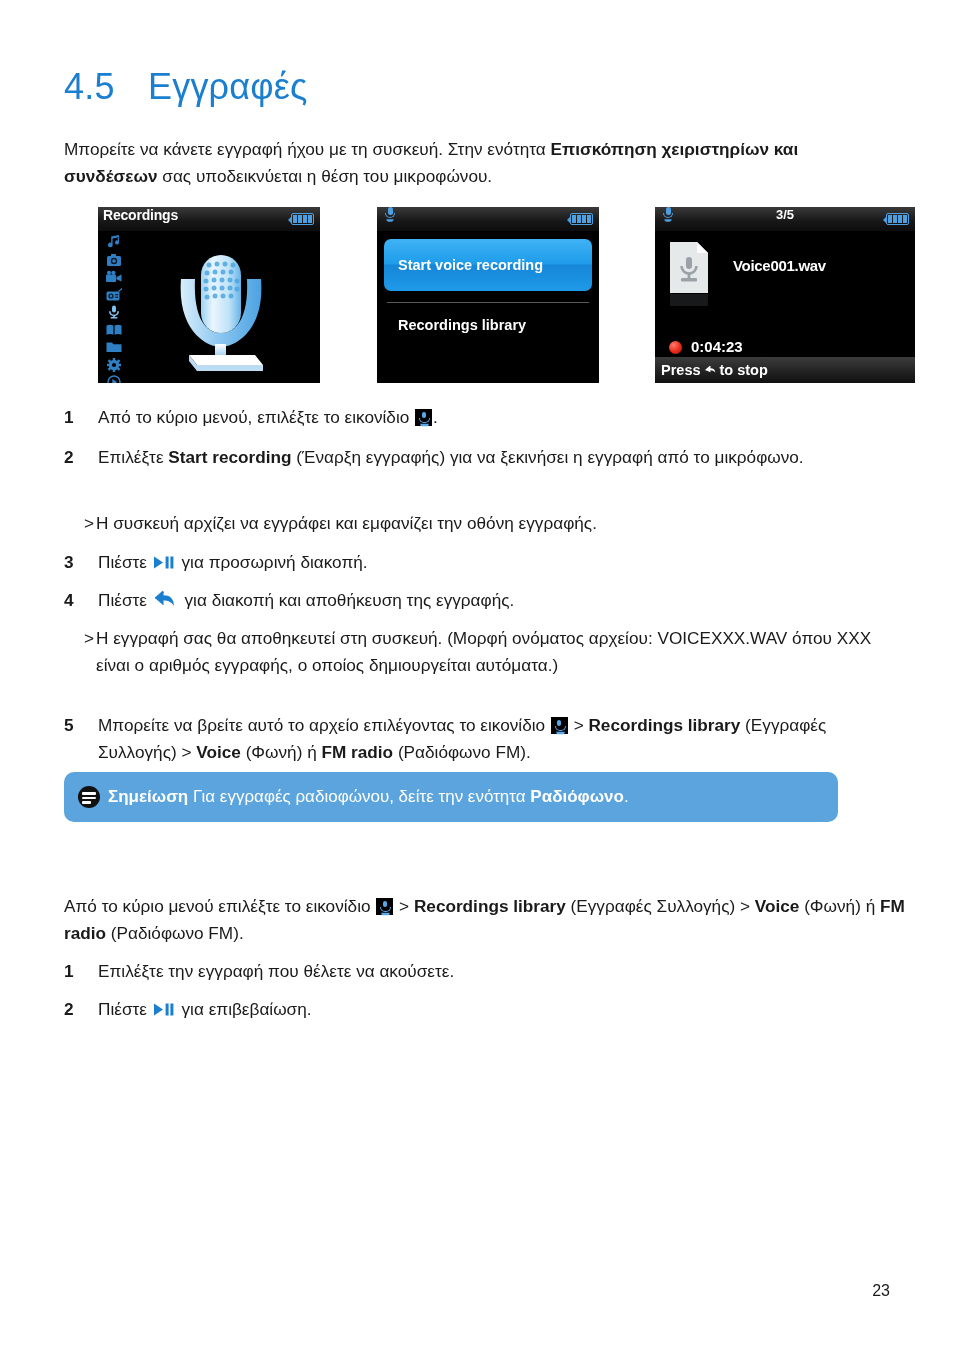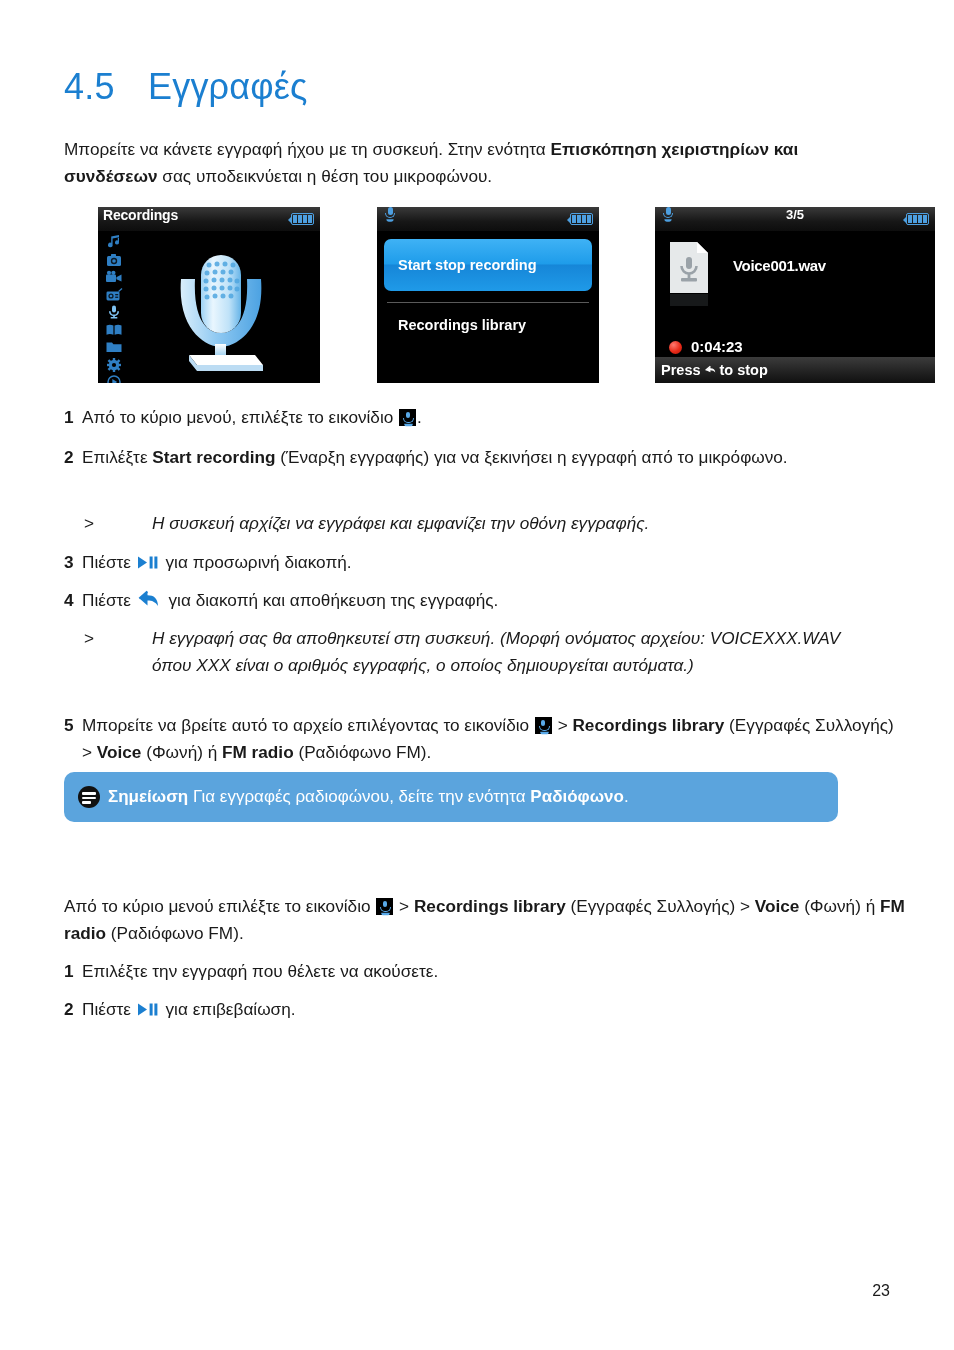--- a/index.html
+++ b/index.html
@@ -69,24 +69,24 @@
     color: #1a1a1a;
   }
   .li .marker {
     position: absolute;
     left: 0;
     top: 0;
     width: 24px;
     font-weight: bold;
     font-size: 17.2px;
   }
-  .li .body { display: block; margin-left: 18px; }
+  .li .body { display: block; margin-left: 34px; }
 
   .sub .marker { font-weight: normal; left: 20px; width: 22px; }
-  .sub .body { margin-left: 88px; font-style: italic; }
+  .sub .body { margin-left: 32px; }
 
   
   .ico-mic-inline {
     display: inline-block;
     width: 17px;
     height: 17px;
     background: #000000;
     vertical-align: -3px;
     position: relative;
     margin: 0 1px;
@@ -162,21 +162,21 @@
   
   .shots { position: absolute; left: 0; top: 0; }
   .shot {
     position: absolute;
     background: #000000;
     overflow: hidden;
     font-family: "Liberation Sans", sans-serif;
   }
   #shot1 { left: 98px;  top: 207px; width: 222px; height: 176px; }
   #shot2 { left: 377px; top: 207px; width: 222px; height: 176px; }
-  #shot3 { left: 655px; top: 207px; width: 280px; height: 176px; }
+  #shot3 { left: 655px; top: 207px; width: 260px; height: 176px; }
 
   .shot .titlebar {
     position: absolute;
     left: 0; top: 0; right: 0;
     height: 24px;
     background: linear-gradient(180deg, #3a3a3a 0%, #171717 60%, #0d0d0d 100%);
     display: flex;
     padding: 0 5px;
     box-sizing: border-box;
   }
@@ -548,21 +548,21 @@
     <div class="shot" id="shot2">
       <div class="titlebar">
         <div class="mic-title"></div>
         <div class="battery">
             <span></span>
             <span></span>
             <span></span>
             <span></span>
           </div>
       </div>
-      <div class="menu-sel">Start stop recording</div>
+      <div class="menu-sel">Start voice recording</div>
       <div class="menu-div"></div>
       <div class="menu-item">Recordings library</div>
     </div>
 
     <div class="shot" id="shot3">
       <div class="titlebar">
         <div class="mic-title"></div>
         <div class="center">3/5</div>
         <div class="battery">
             <span></span>

